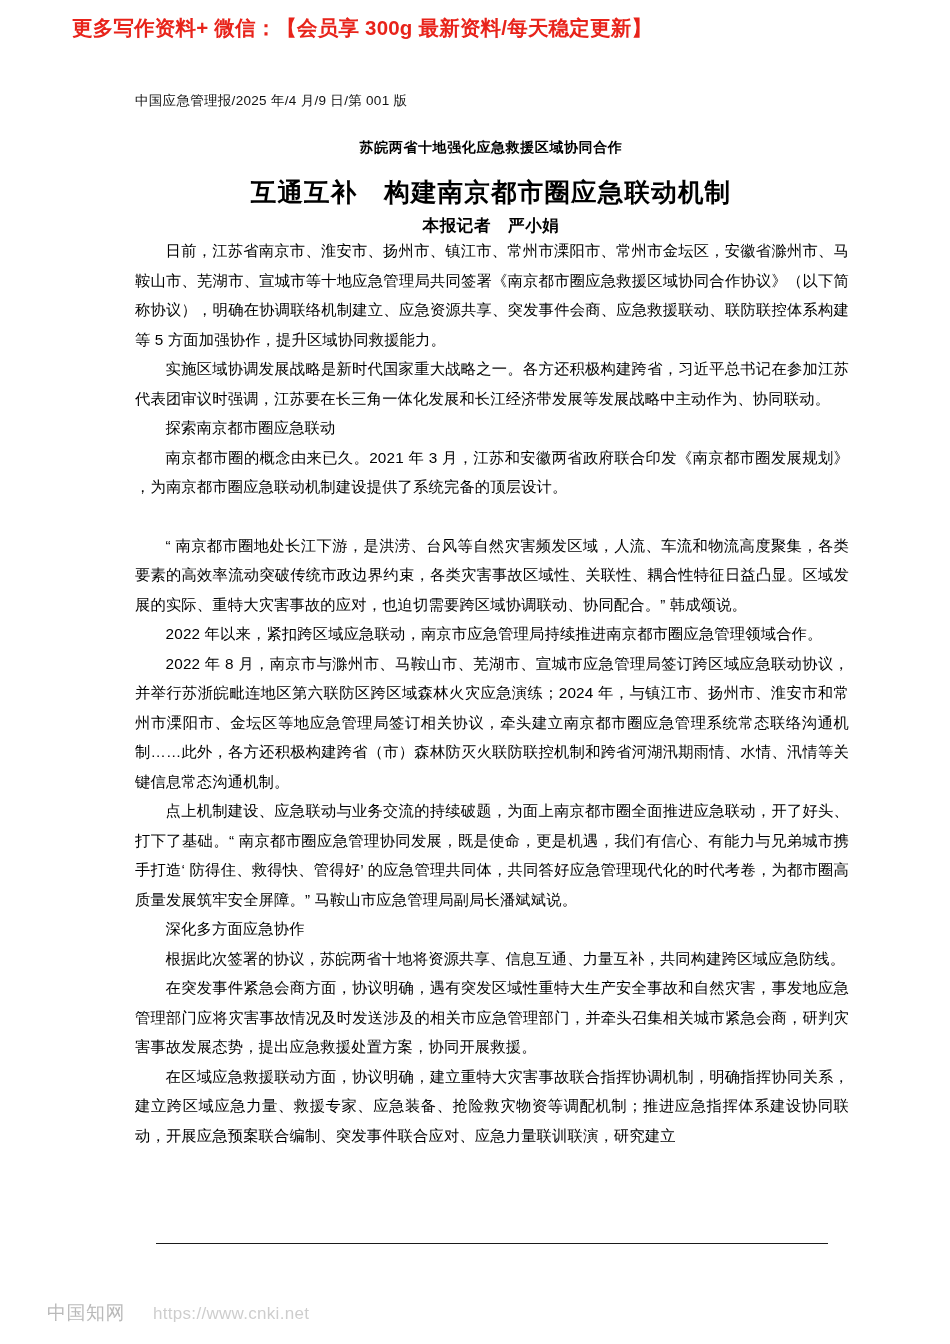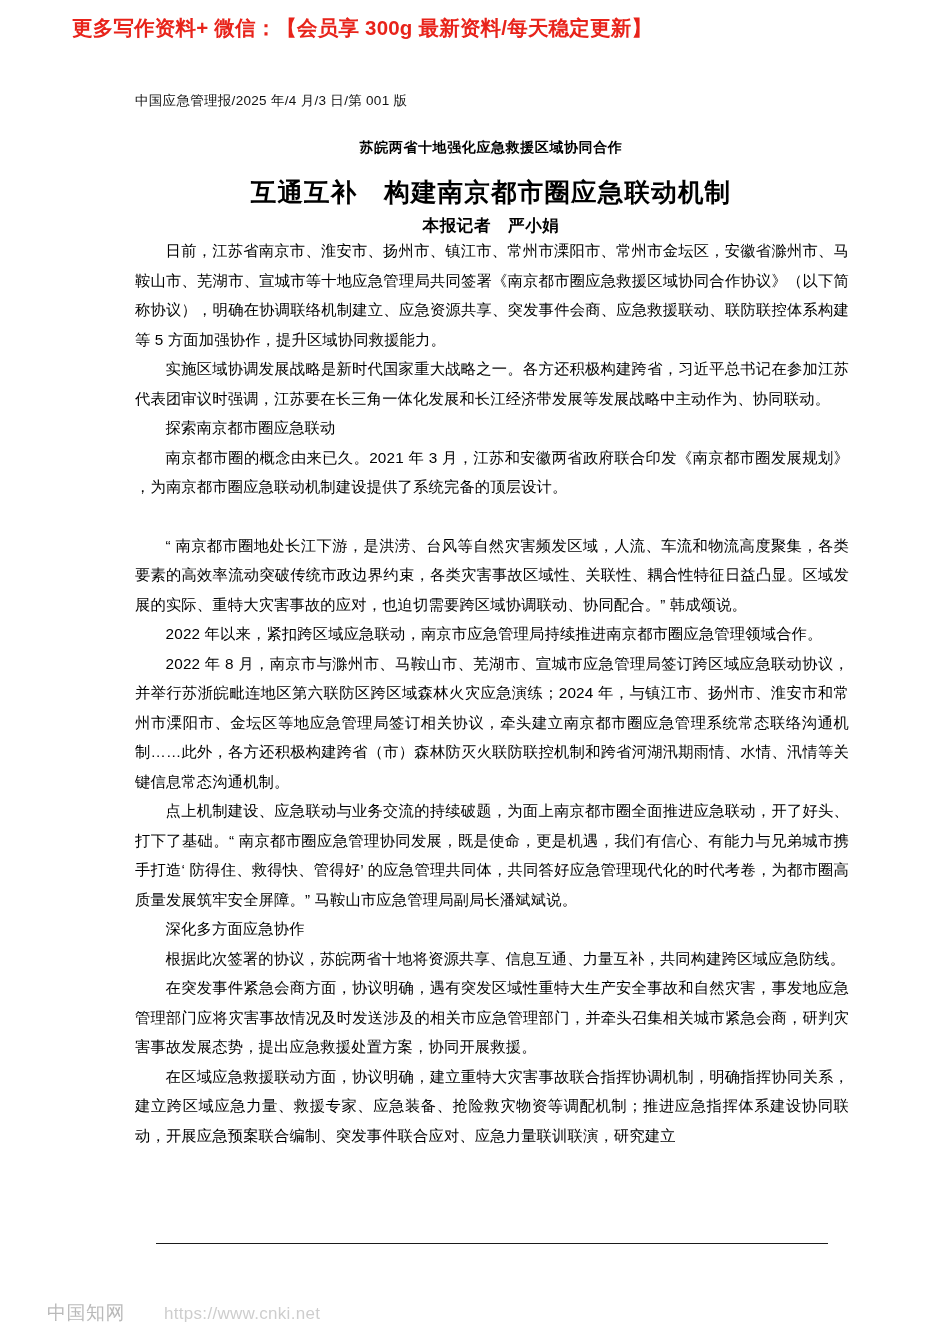--- a/index.html
+++ b/index.html
@@ -125,21 +125,21 @@
     border-top: 1.6px solid #1a1a1a;
   }
 
   
   .watermark {
     position: absolute;
     left: 31px;
     top: 1292px;
     display: flex;
     align-items: baseline;
-    gap: 39px;
+    gap: 28px;
     opacity: 0.42;
   }
   .watermark-brand {
     font-size: 19px;
     color: #5a5a5a;
     letter-spacing: 0.5px;
   }
   .watermark-url {
     font-size: 17px;
     color: #8a8a8a;
@@ -147,21 +147,21 @@
     margin-top: 12px;
   }
 </style>
 </head>
 <body>
 
 <div class="page-sheet">
 
   <div class="promo-banner" style="color: rgb(232, 35, 26);">更多写作资料+ 微信：【会员享 300g 最新资料/每天稳定更新】</div>
 
-  <div class="source-line">中国应急管理报/2025 年/4 月/3 日/第 001 版</div>
+  <div class="source-line">中国应急管理报/2025 年/4 月/9 日/第 001 版</div>
 
   <div class="title-block">
     <div class="shoulder-title">苏皖两省十地强化应急救援区域协同合作</div>
     <div class="main-title">互通互补　构建南京都市圈应急联动机制</div>
     <div class="byline">本报记者　严小娟</div>
   </div>
 
   <div class="article-body">
     <p>日前，江苏省南京市、淮安市、扬州市、镇江市、常州市溧阳市、常州市金坛区，安徽省滁州市、马鞍山市、芜湖市、宣城市等十地应急管理局共同签署《南京都市圈应急救援区域协同合作协议》（以下简称协议），明确在协调联络机制建立、应急资源共享、突发事件会商、应急救援联动、联防联控体系构建等 5 方面加强协作，提升区域协同救援能力。</p>
     <p>实施区域协调发展战略是新时代国家重大战略之一。各方还积极构建跨省，习近平总书记在参加江苏代表团审议时强调，江苏要在长三角一体化发展和长江经济带发展等发展战略中主动作为、协同联动。</p>

